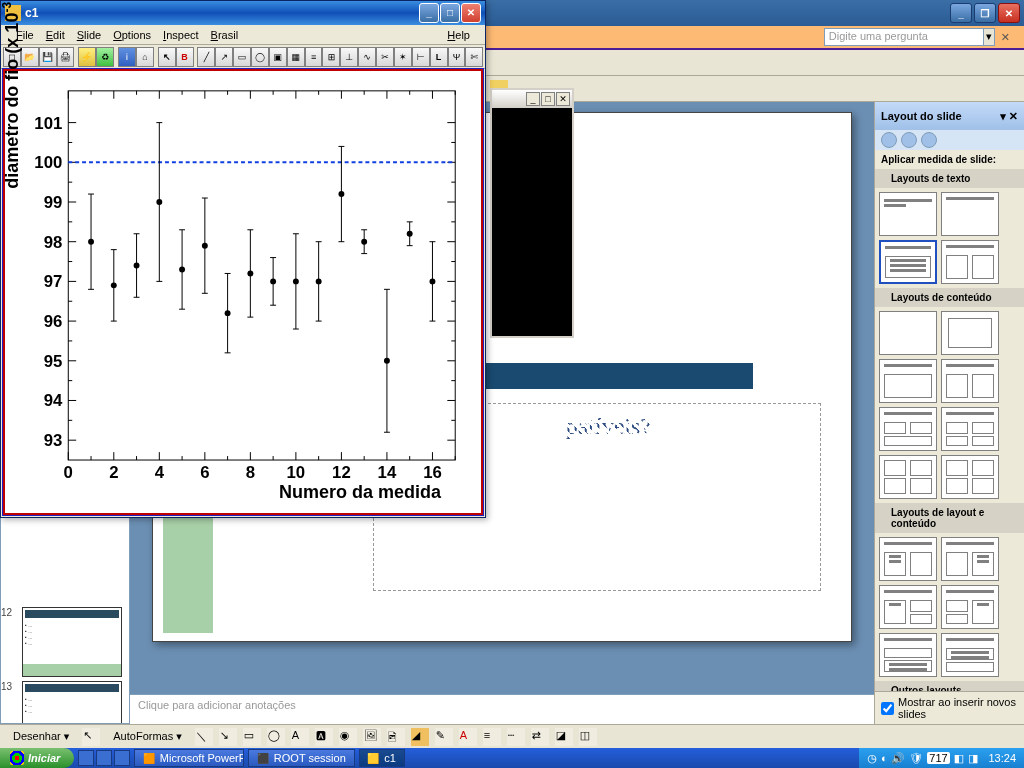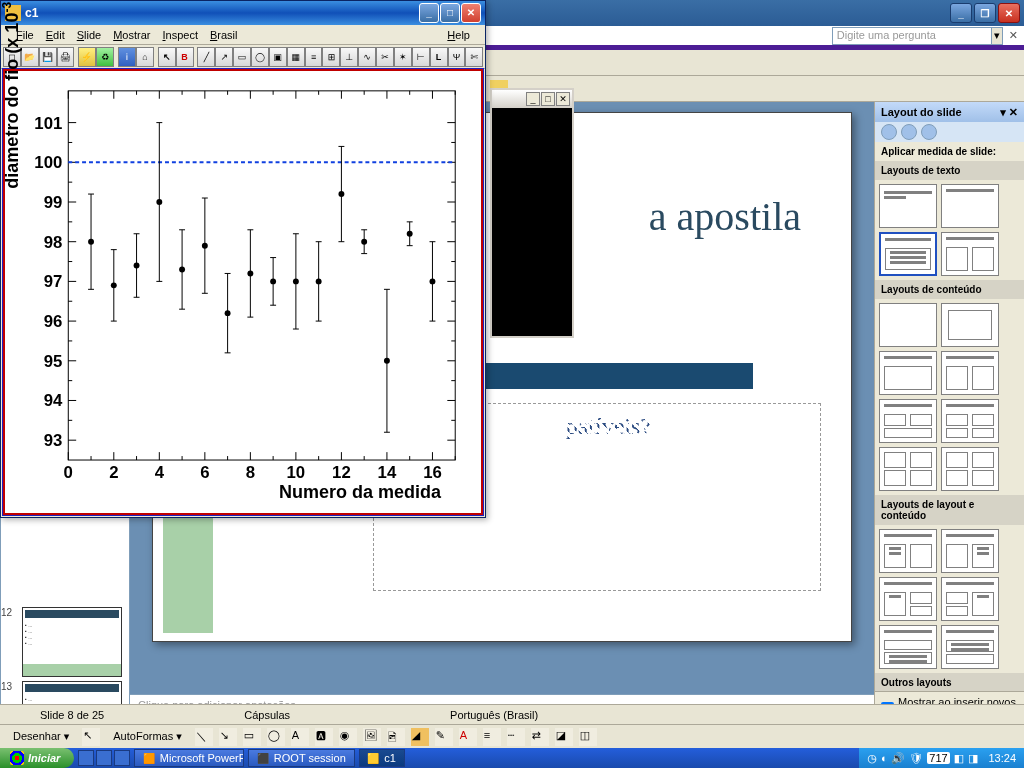--- a/index.html
+++ b/index.html
@@ -5,21 +5,21 @@
 * { box-sizing: border-box; margin: 0; padding: 0; font-family: Tahoma, sans-serif; font-size: 11px; }
 body { width: 1024px; height: 768px; background: #ece9d8; overflow: hidden; position: relative; }
 
 
 .ppt-window { position: absolute; inset: 0; background: #6b8fb3; }
 .ppt-titlebar { height: 26px; background: linear-gradient(#3a6ea5,#2b5c95); display:flex; align-items:center; justify-content:flex-end; padding:0 4px; }
 .ppt-winbtns { display:flex; gap:2px; }
 .winbtn { width:22px; height:20px; background:linear-gradient(#7ba7e0,#3a6ea5); border:1px solid #1a3c6e; border-radius:3px; display:flex; align-items:center; justify-content:center; color:#fff; font-size:10px; font-weight:bold; }
 .winbtn.close { background:linear-gradient(#e87060,#c83020); border-color:#8a1010; }
 
-.ppt-menubar { height: 24px; background: #ffffff; border-bottom:5px solid #4c1d95; display:flex; align-items:center; justify-content:flex-end; padding:0 6px; }
+.ppt-menubar { height: 24px; background: #fdba74; border-bottom:2px solid #4c1d95; display:flex; align-items:center; justify-content:flex-end; padding:0 14px; }
 .question-box { width:160px; height:18px; border:1px solid #7f9db9; background:#fff; color:#999; padding:1px 4px; display:inline-block; }
 .dd { width:12px; height:18px; border:1px solid #7f9db9; background:#e8e5d4; display:inline-block; text-align:center; line-height:14px; margin-left:-1px; }
 
 .ppt-toolbar1 { height: 26px; background: #e8e5d4; border-bottom:1px solid #aca899; display:flex; align-items:center; gap:4px; padding:0 6px; }
 .ppt-toolbar2 { height: 26px; background: #e8e5d4; border-bottom:1px solid #aca899; display:flex; align-items:center; gap:4px; padding:0 380px; }
 .tbic { width:18px; height:18px; background:#f0ede0; border:1px solid transparent; }
 
 .ppt-body { position:absolute; top:102px; left:0; right:0; bottom:44px; background:#6b8fb3; display:flex; }
 .ppt-slides { width:130px; background:#fff; border:1px solid #7f9db9; overflow:hidden; }
 .thumb { width:100px; height:70px; margin:4px auto; border:1px solid #333; background:#fff; position:relative; font-size:6px; }
@@ -32,25 +32,25 @@
 .slide { width:700px; height:530px; background:#fff; border:1px solid #444; box-shadow:3px 3px 8px rgba(0,0,0,0.4); position:relative; }
 .slide .greenbg { position:absolute; top:40px; left:10px; width:50px; height:480px; background:#a8d0a8; }
 .slide-title { position:absolute; top:80px; right:50px; font-size:40px; color:#2a4a60; font-family:Georgia,serif; }
 .slide-bluebar { position:absolute; top:250px; left:300px; width:300px; height:26px; background:#1a4a70; }
 .slide-text { position:absolute; top:300px; right:200px; font-size:24px; color:#2a4a80; font-family:Georgia,serif; }
 .slide-box { position:absolute; top:290px; left:220px; right:30px; bottom:50px; border:1px dashed #999; background:repeating-linear-gradient(45deg,#fff 0 3px,transparent 3px 6px); }
 
 .notes-area { height:30px; background:#fff; border-top:1px solid #7f9db9; padding:4px 8px; color:#999; }
 
 .ppt-right { width:150px; background:#ece9d8; border-left:1px solid #aca899; display:flex; flex-direction:column; }
-.panel-title { height:20px; background:linear-gradient(#c3daf9,#a0c0e8); padding:2px 6px; font-weight:bold; display:flex; justify-content:space-between; align-items:center; }
+.panel-title { height:28px; background:linear-gradient(#c3daf9,#a0c0e8); padding:2px 6px; font-weight:bold; display:flex; justify-content:space-between; align-items:center; }
 .panel-btns { height:20px; background:#d6e5f5; padding:2px 6px; display:flex; gap:4px; }
 .panel-btns span { width:16px; height:16px; background:#a0c0e8; border:1px solid #7f9db9; border-radius:8px; }
 .panel-label { padding:4px 6px; font-weight:bold; font-size:10px; }
-.section-label { padding:4px 6px; background:#d6d3c6; font-weight:bold; font-size:10px; }
+.section-label { padding:4px 16px; background:#d6d3c6; font-weight:bold; font-size:10px; }
 .layout-grid { display:flex; flex-wrap:wrap; gap:4px; padding:4px; }
 .layout-thumb { width:58px; height:44px; border:1px solid #808080; background:#fff; position:relative; }
 .layout-thumb .ln { height:3px; background:#808080; margin:2px 4px; }
 .layout-thumb .box { position:absolute; border:1px solid #808080; }
 .layout-thumb.sel { border:2px solid #2050c0; }
 .panel-check { padding:4px 6px; border-top:1px solid #aca899; display:flex; align-items:center; gap:4px; }
 .panel-check input { margin:0; }
 
 .draw-bar { position:absolute; bottom:20px; left:0; right:0; height:24px; background:#e8e5d4; border-top:1px solid #aca899; display:flex; align-items:center; gap:6px; padding:0 6px; }
 .draw-bar .btn { padding:2px 6px; border:1px solid transparent; }
@@ -154,21 +154,20 @@
             <div class="bar"></div>
             <div style="font-size:5px;padding:2px;color:#333;line-height:1.2">▪ ...<br>▪ ...<br>▪ ...</div>
           </div>
         </div>
     </div>
 
     <div class="ppt-center">
       <div class="slide-area">
         <div class="slide">
           <div class="greenbg"></div>
-          <div class="slide-title">a apostila</div>
           <div class="slide-bluebar"></div>
           <div class="slide-text">patíveis?</div>
           <div class="slide-box"></div>
         </div>
       </div>
       <div class="notes-area">Clique para adicionar anotações</div>
     </div>
 
     <div class="ppt-right">
       <div class="panel-title">
@@ -299,25 +298,20 @@
         </div>
         <div class="section-label">Outros layouts</div>
       </div>
       <div class="panel-check">
         <input type="checkbox" checked="" style="">
         <span>Mostrar ao inserir novos slides</span>
       </div>
     </div>
   </div>
 
-  <div class="ppt-status">
-    <span>Slide 8 de 25</span>
-    <span style="margin-left:140px">Cápsulas</span>
-    <span style="margin-left:160px">Português (Brasil)</span>
-  </div>
   <div class="draw-bar">
     <span class="btn"><span>Desenhar</span> ▾</span>
     <span class="tbic">↖</span>
     <span class="btn"><span>AutoFormas</span> ▾</span>
     <span class="tbic">＼</span>
     <span class="tbic">↘</span>
     <span class="tbic">▭</span>
     <span class="tbic">◯</span>
     <span class="tbic">A</span>
     <span class="tbic">🅰</span>
@@ -350,21 +344,21 @@
     <div class="wbtns">
       <div class="wb">_</div>
       <div class="wb">□</div>
       <div class="wb cl">✕</div>
     </div>
   </div>
   <div class="root-menubar">
     <span>File</span>
     <span>Edit</span>
     <span>Slide</span>
-    <span>Mostrar</span>
+    <span>Options</span>
     <span>Inspect</span>
     <span>Brasil</span>
     <span class="help">Help</span>
   </div>
   <div class="root-toolbar">
     <div class="root-tb">◻</div>
     <div class="root-tb">📂</div>
     <div class="root-tb">💾</div>
     <div class="root-tb">🖨</div>
     <div class="sep"></div>

